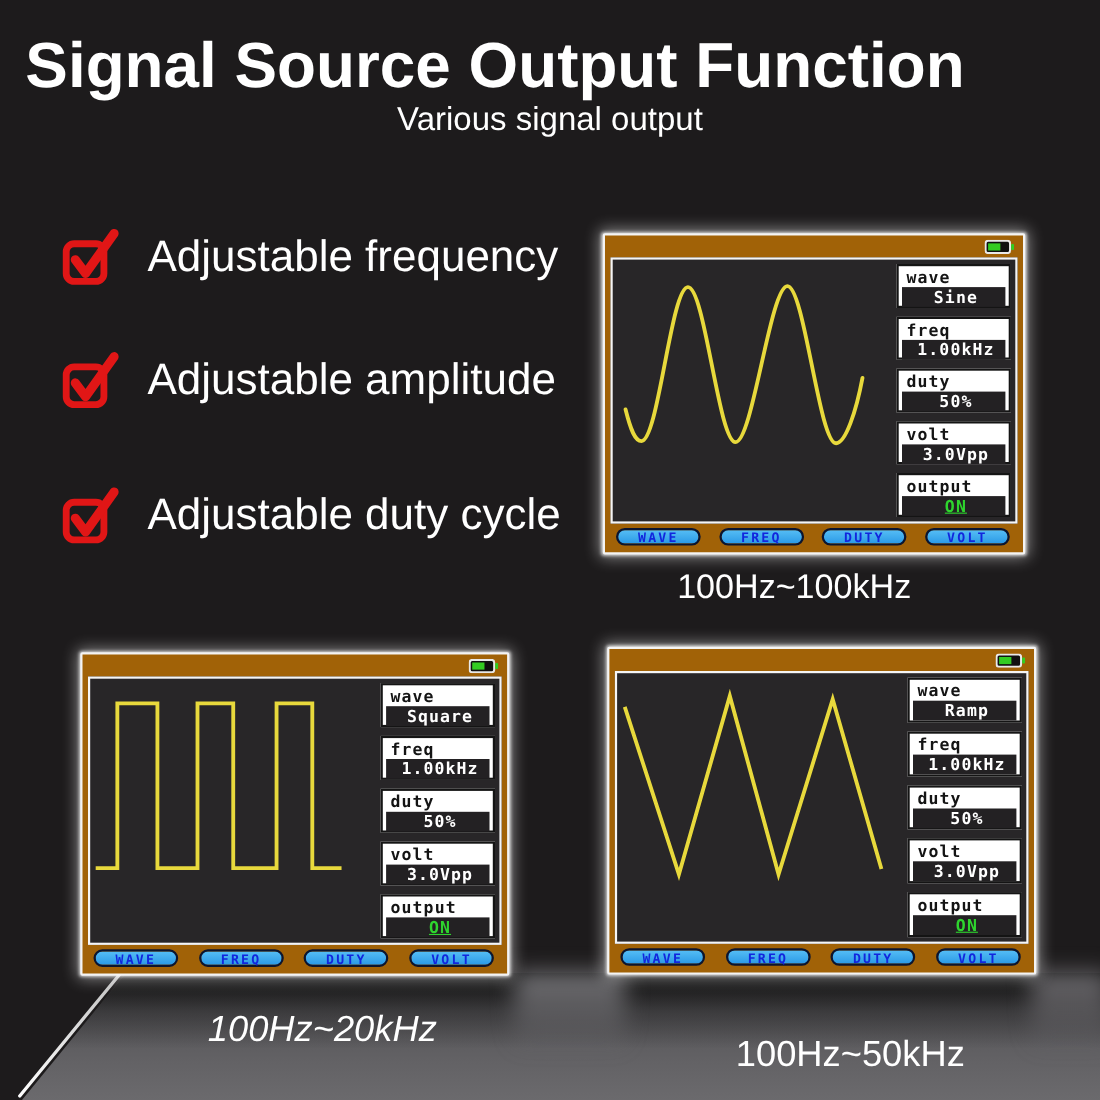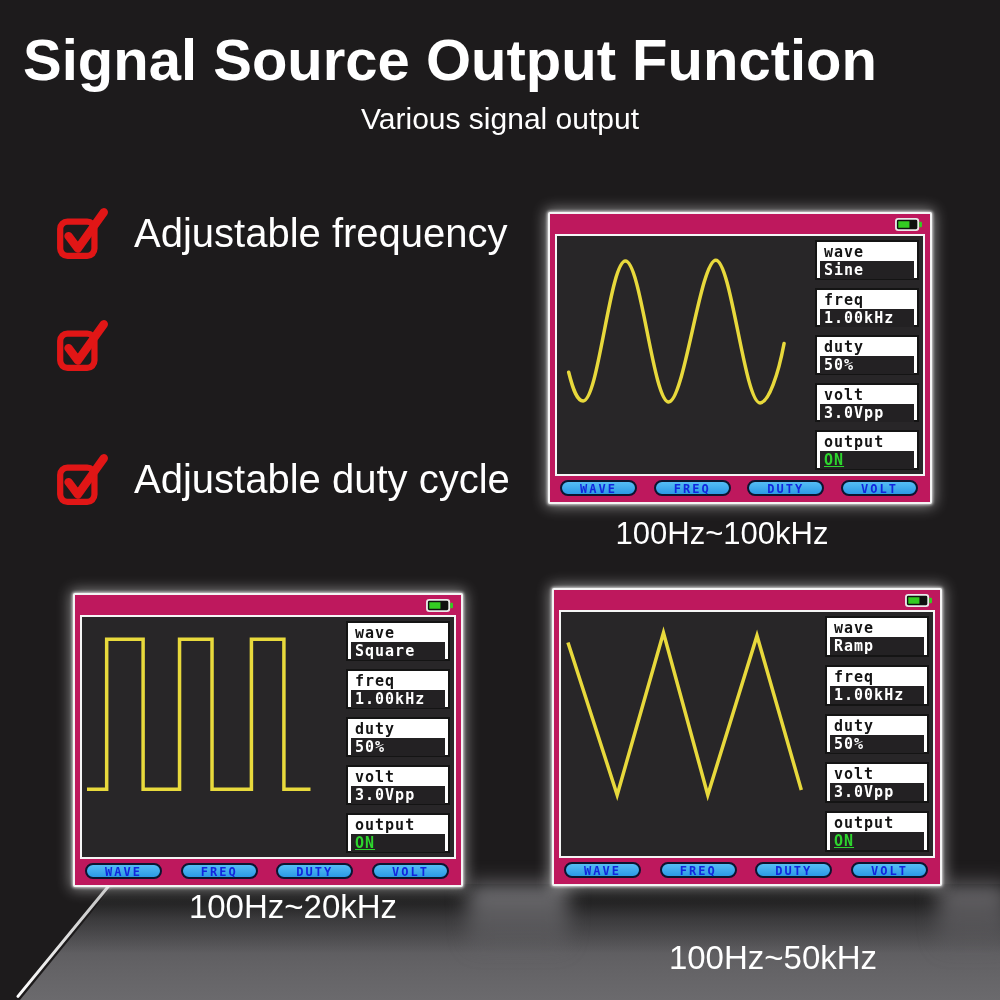--- a/index.html
+++ b/index.html
@@ -15,54 +15,54 @@
   .floor-band{position:absolute;top:884px;height:70px;filter:blur(10px);}
   .band-mid{left:468px;width:100px;background:linear-gradient(180deg,#7b7a7e,rgba(120,119,123,0));}
   .band-right{left:938px;width:70px;background:linear-gradient(180deg,#716f73,rgba(113,111,115,0));}
   .floor-edge{position:absolute;left:17px;top:996px;width:153px;height:3px;
          background:linear-gradient(90deg,#ffffff,#bdbdbd);transform-origin:left center;
          transform:rotate(-50.6deg);border-radius:2px;}
 
   
   .page-title{position:absolute;left:0;top:26px;width:900px;text-align:center;
          color:#ffffff;font-size:58px;font-weight:bold;letter-spacing:0px;}
-  .page-subtitle{position:absolute;left:0;top:102px;width:1000px;text-align:center;
+  .page-subtitle{position:absolute;left:0;top:92px;width:1000px;text-align:center;
          color:#ffffff;font-size:30px;font-weight:normal;}
 
   
   .feature{position:absolute;left:56px;display:flex;align-items:center;gap:26px;}
   .feature .check-icon{width:52px;height:54px;flex:0 0 auto;}
   .feature .feature-label{color:#ffffff;font-size:40px;white-space:nowrap;}
-  .f0{top:206px;} .f1{top:318px;} .f2{top:452px;}
-
-  
-  .device{position:absolute;background:#be185d;border:2px solid #f4f4f4;border-radius:2px;
+  .f0{top:206px;} .f1{top:318px;} .f2{top:441px;}
+
+  
+  .device{position:absolute;background:#a16207;border:2px solid #f4f4f4;border-radius:2px;
           box-shadow:0 0 14px 3px rgba(255,255,255,.45),0 0 3px 1px rgba(255,255,255,.7);}
   .battery{position:absolute;top:4px;right:8px;width:27px;height:13px;}
   .screen-inner{position:absolute;left:5px;right:5px;top:20px;bottom:26px;
           border:2px solid #f5f5f5;background:#282628;}
   .wave-svg{position:absolute;left:4px;top:4px;right:112px;bottom:4px;width:calc(100% - 116px);height:calc(100% - 8px);}
   .panel-col{position:absolute;top:4px;bottom:4px;right:4px;width:104px;
           display:flex;flex-direction:column;gap:8px;}
   .panel{flex:1;background:#ffffff;border:2px solid #141414;display:flex;flex-direction:column;
           font-family:"DejaVu Sans Mono",monospace;min-height:0;}
   .panel-label{color:#141414;font-size:15px;font-weight:bold;letter-spacing:1px;
           padding:2px 0 1px 7px;line-height:16px;}
   .panel-value{margin:0 3px 3px 3px;background:#232123;color:#ffffff;flex:1;
-          font-size:15px;font-weight:bold;letter-spacing:1px;padding:1px 0 0 4px;line-height:17px;}
+          font-size:15px;font-weight:bold;letter-spacing:1px;padding:1px 0 0 4px;line-height:17px;text-align:center;}
   .panel-value.on{color:#2ed52e;text-decoration:underline;}
   .btn-row{position:absolute;left:10px;right:12px;bottom:4px;height:18px;
           display:flex;justify-content:space-between;}
   .btn{width:77px;height:16px;background:linear-gradient(180deg,#55bdf5,#2b9ae6);
           border:2px solid #0b1530;border-radius:8px;color:#1226dd;
           font-family:"DejaVu Sans Mono",monospace;font-size:12px;font-weight:bold;
           letter-spacing:2px;text-align:center;line-height:15px;box-sizing:border-box;}
   .caption{position:absolute;color:#ffffff;font-size:33px;text-align:center;white-space:nowrap;}
   .cap-top{left:548px;top:516px;width:380px;font-size:31px;transform:translateX(-16px);text-align:center;}
-  .cap-bl{left:73px;top:888px;width:386px;transform:translateX(27px);}
+  .cap-bl{left:73px;top:916px;width:386px;transform:translateX(27px);font-style:italic;}
   .cap-br{left:540px;top:913px;width:386px;transform:translateX(40px);margin-top:26px;}
 
   .dev-tr{left:548px;top:212px;width:380px;height:288px;}
   .dev-bl{left:73px; top:593px;width:386px;height:290px;}
   .dev-br{left:552px;top:588px;width:386px;height:294px;}
 </style>
 </head>
 <body>
 
 <div class="floor"></div>
@@ -78,20 +78,21 @@
     <rect x="4" y="15" width="33" height="33" rx="7" fill="none" stroke="#e11616" stroke-width="6"></rect>
     <path d="M12 29 L21 41 L46 6" fill="none" stroke="#e11616" stroke-width="8" stroke-linecap="round" stroke-linejoin="round"></path>
   </svg>
   <span class="feature-label">Adjustable frequency</span>
 </div>
 <div class="feature f1">
   <svg class="check-icon" viewBox="0 0 50 52">
     <rect x="4" y="15" width="33" height="33" rx="7" fill="none" stroke="#e11616" stroke-width="6"></rect>
     <path d="M12 29 L21 41 L46 6" fill="none" stroke="#e11616" stroke-width="8" stroke-linecap="round" stroke-linejoin="round"></path>
   </svg>
+  <span class="feature-label">Adjustable amplitude</span>
 </div>
 <div class="feature f2">
   <svg class="check-icon" viewBox="0 0 50 52">
     <rect x="4" y="15" width="33" height="33" rx="7" fill="none" stroke="#e11616" stroke-width="6"></rect>
     <path d="M12 29 L21 41 L46 6" fill="none" stroke="#e11616" stroke-width="8" stroke-linecap="round" stroke-linejoin="round"></path>
   </svg>
   <span class="feature-label">Adjustable duty cycle</span>
 </div>
 
 <div class="device dev-tr">

